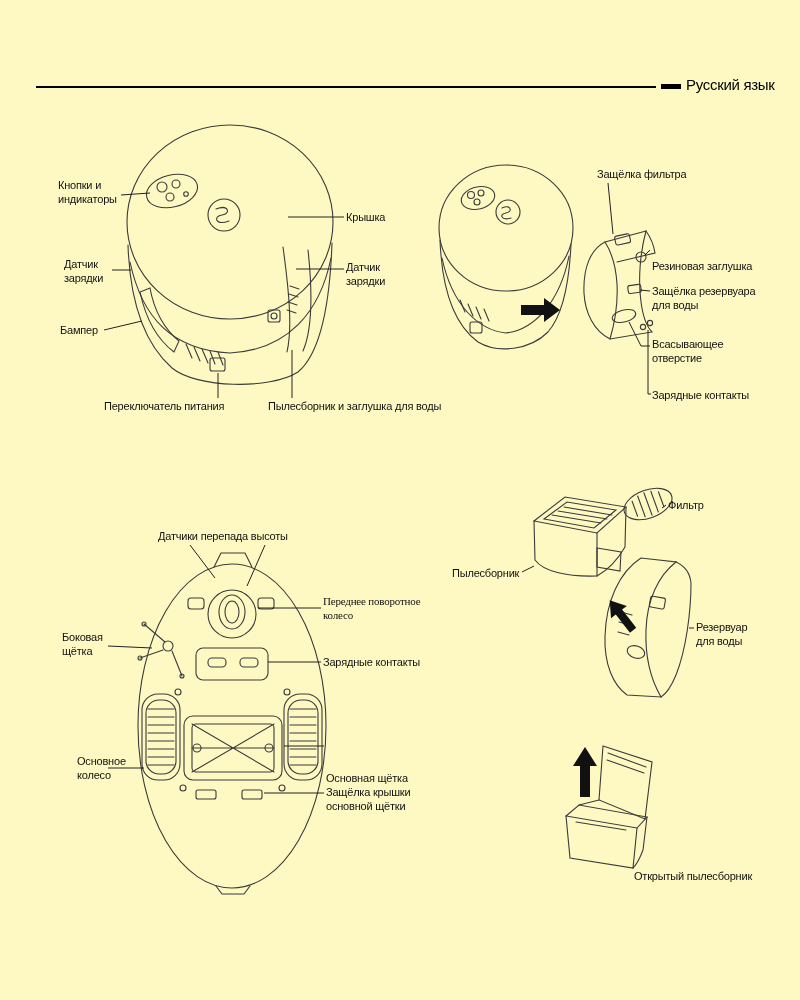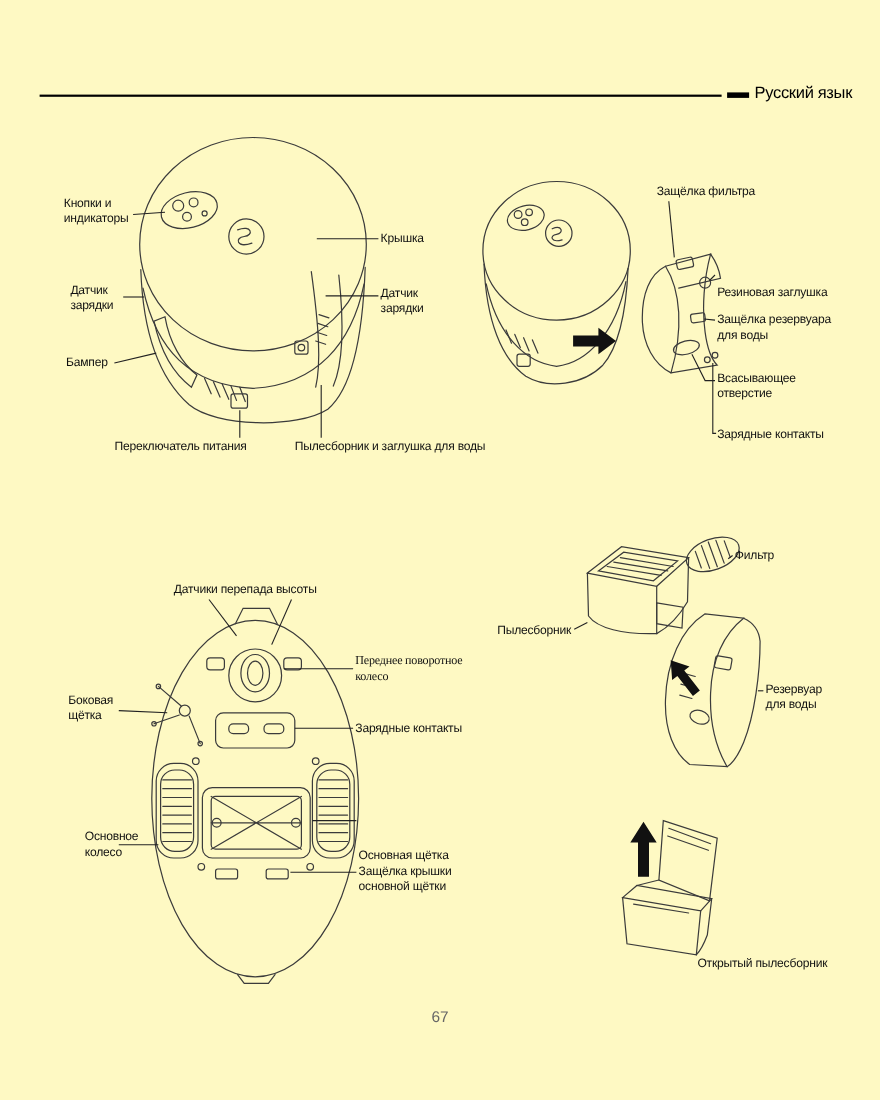--- a/index.html
+++ b/index.html
@@ -211,15 +211,14 @@
   <div class="lbl" style="left:326px; top:786px; width:95px;">Защёлка крышки
 основной щётки</div>
 
   <div class="lbl" style="left:668px; top:499px;">Фильтр</div>
   <div class="lbl" style="left:452px; top:567px;">Пылесборник</div>
   <div class="lbl" style="left:696px; top:621px; width:62px;">Резервуар
 для воды</div>
 
   <div class="lbl" style="left:634px; top:870px;">Открытый пылесборник</div>
 
-  <div class="pagenum">67</div>
 
 </div>
 
 </body></html>

